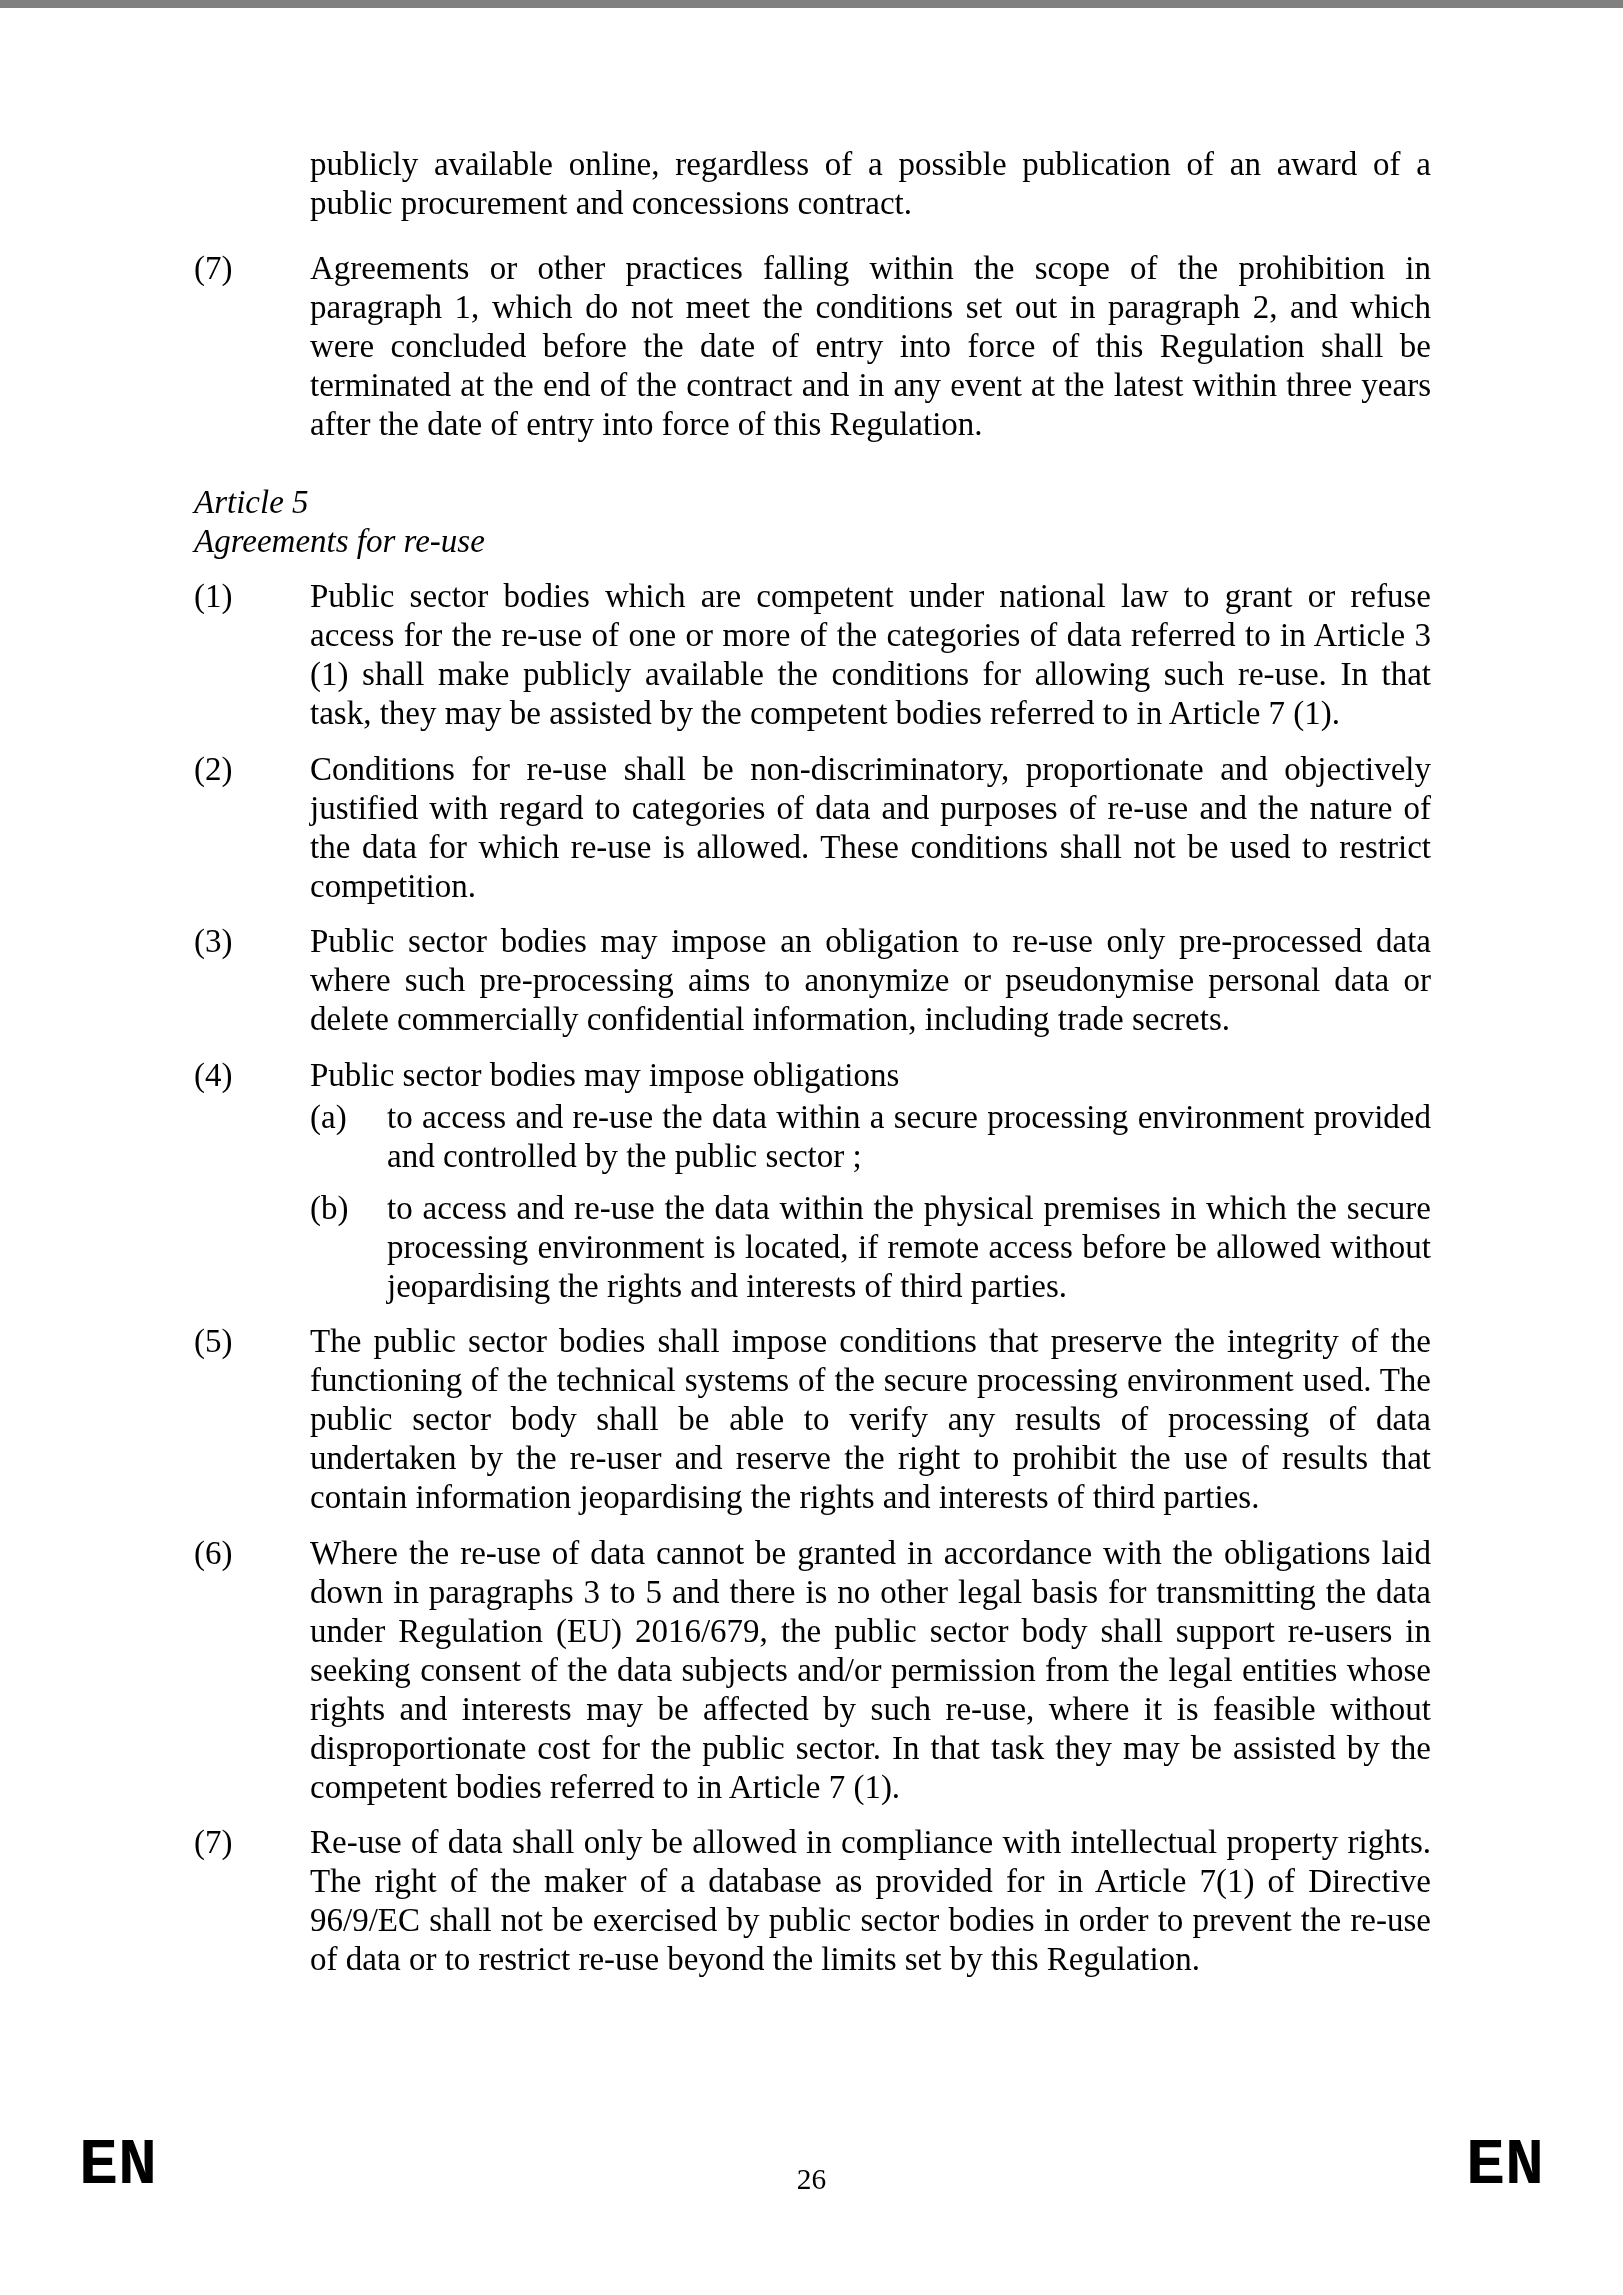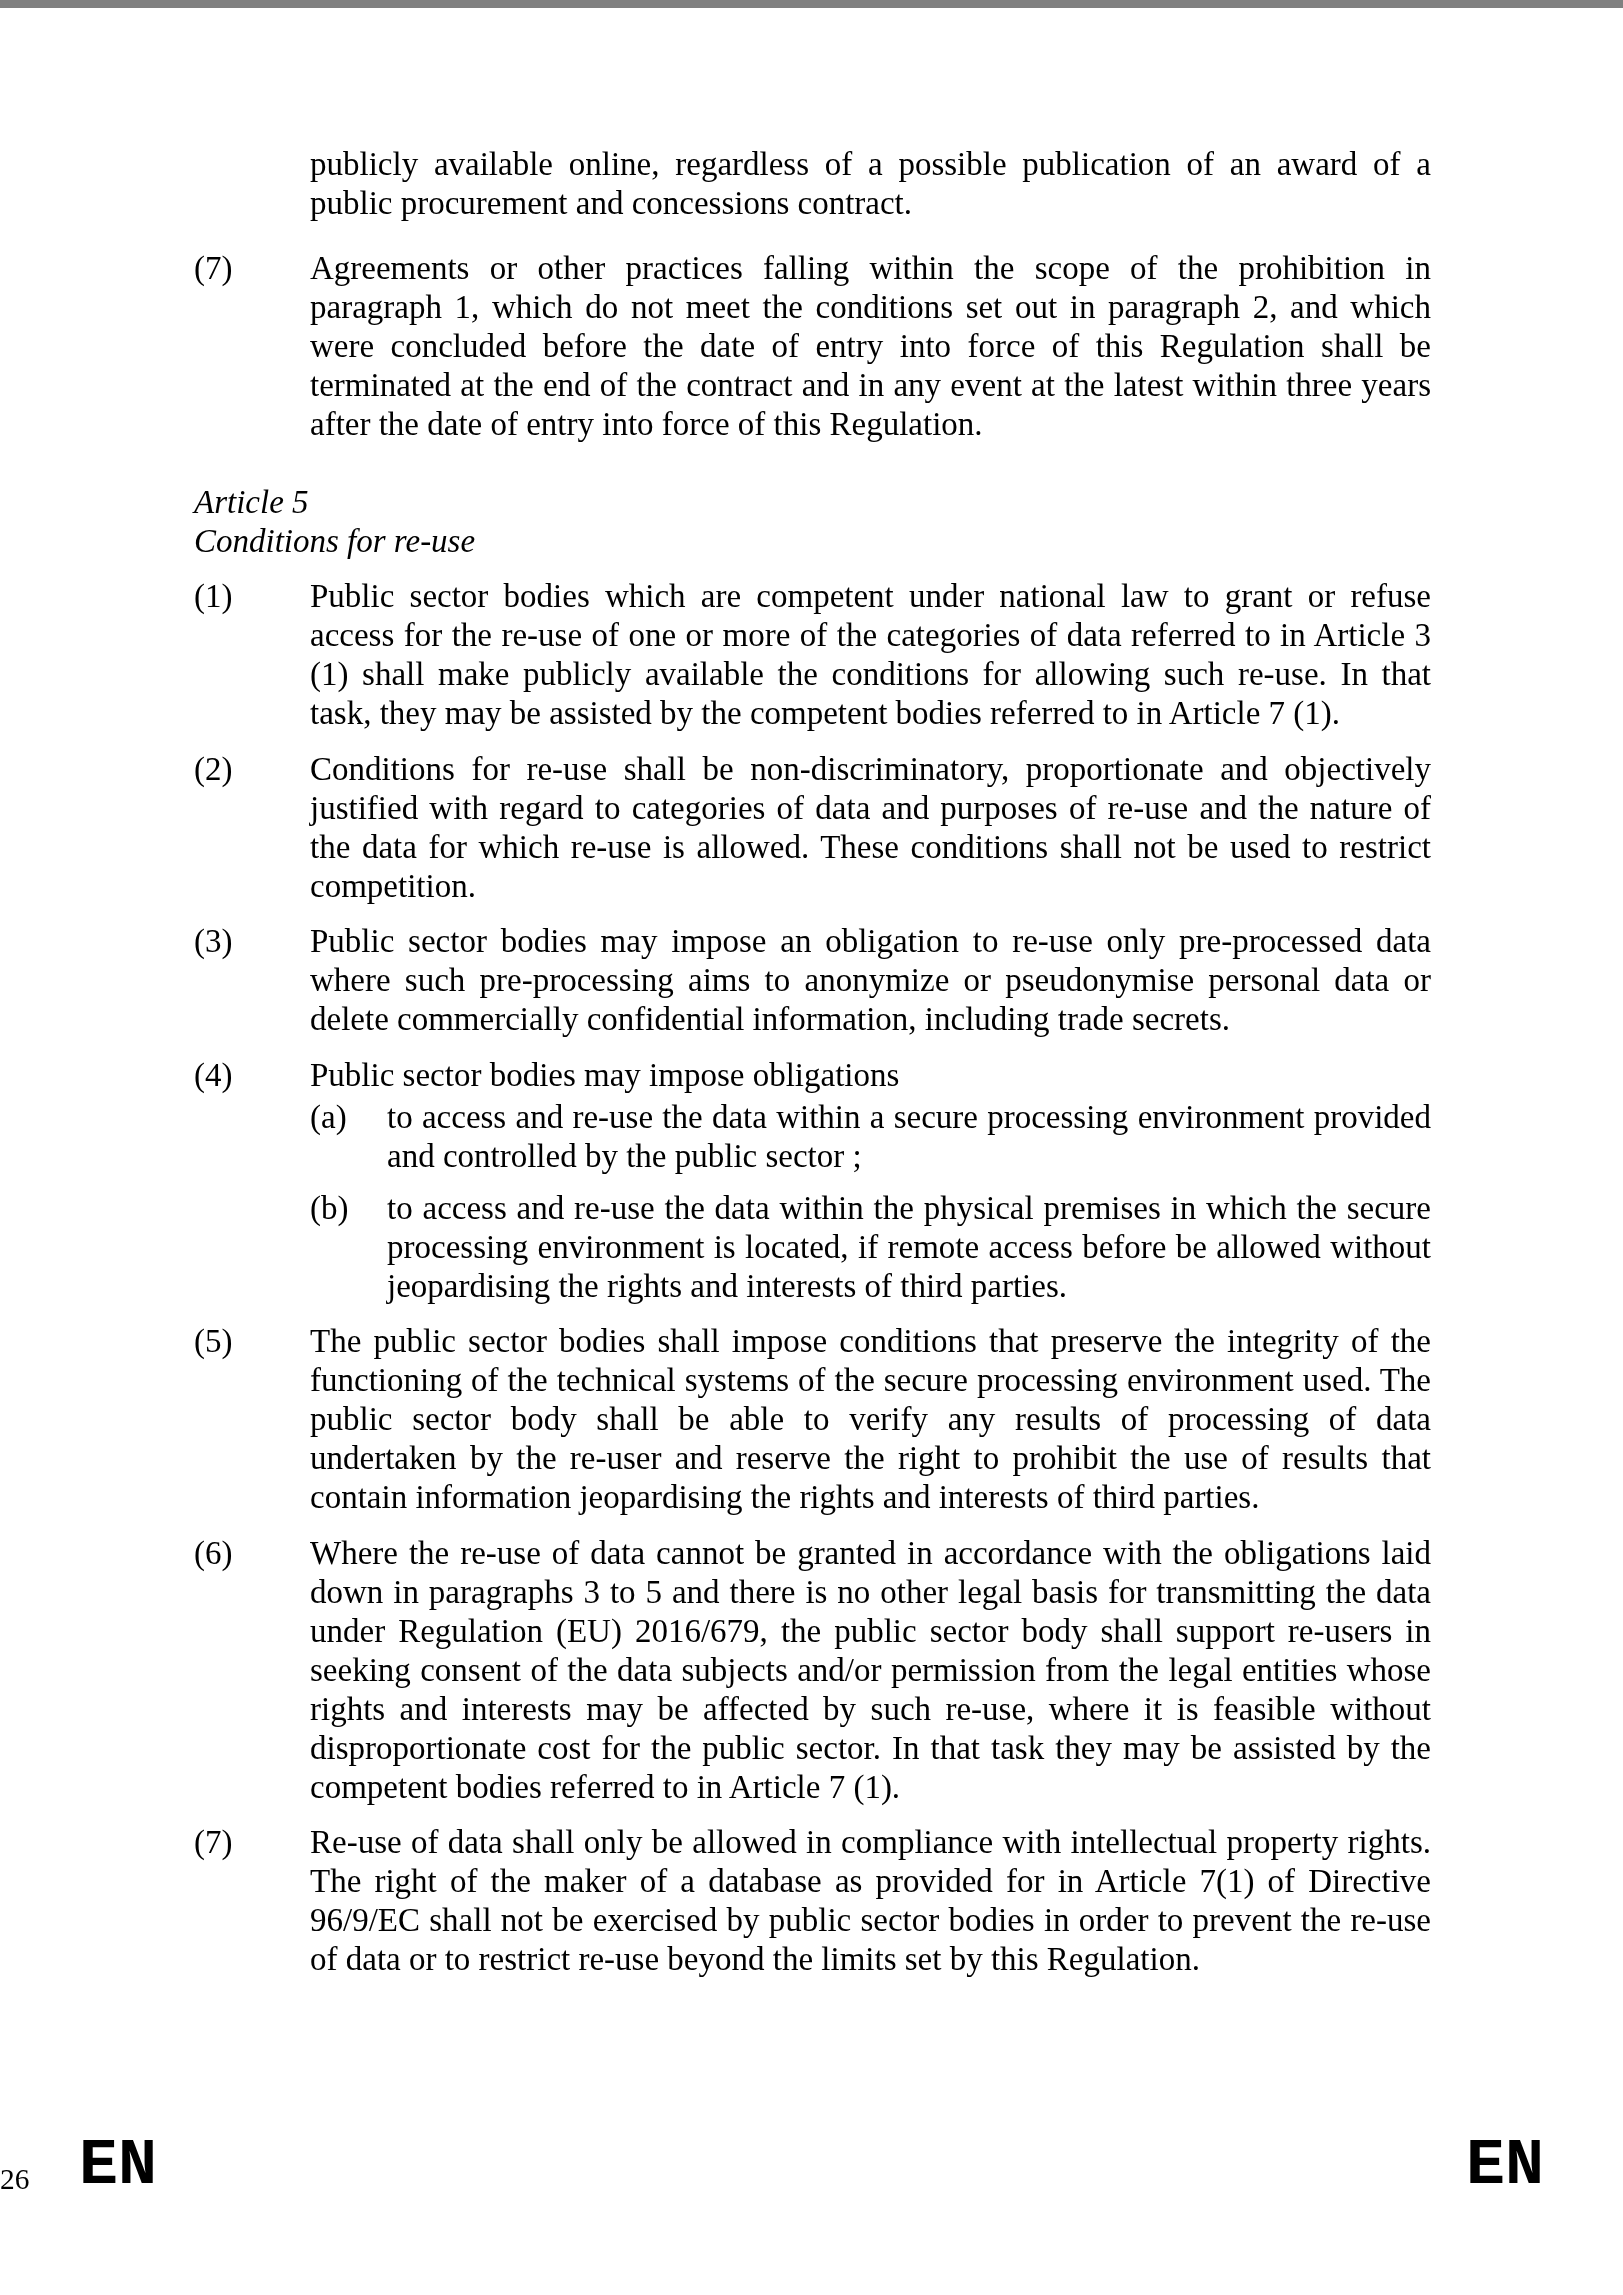--- a/index.html
+++ b/index.html
@@ -45,42 +45,42 @@
     font-size: 65px;
     line-height: 67px;
   }
   .en-left { left: 79px; }
   .en-right { right: 79px; }
   .page-num {
     position: absolute;
     top: 2157px;
     left: 0;
     width: 1623px;
-    text-align: left;
+    text-align: center;
     font-size: 29.4px;
     line-height: 29.4px;
   }
 </style>
 </head>
 <body>
 
 <div class="page">
 
   <main class="content">
 
     <p class="cont">publicly available online, regardless of a possible publication of an award of a public procurement and concessions contract.</p>
 
     <div class="numbered gap-lg">
       <span class="num">(7)</span>
       <p>Agreements or other practices falling within the scope of the prohibition in paragraph 1, which do not meet the conditions set out in paragraph 2, and which were concluded before the date of entry into force of this Regulation shall be terminated at the end of the contract and in any event at the latest within three years after the date of entry into force of this Regulation.</p>
     </div>
 
     <div class="heading">
       <div>Article 5</div>
-      <div>Conditions for re-use</div>
+      <div>Agreements for re-use</div>
     </div>
 
     <div class="numbered">
       <span class="num">(1)</span>
       <p>Public sector bodies which are competent under national law to grant or refuse access for the re-use of one or more of the categories of data referred to in Article 3 (1) shall make publicly available the conditions for allowing such re-use. In that task, they may be assisted by the competent bodies referred to in Article 7 (1).</p>
     </div>
 
     <div class="numbered">
       <span class="num">(2)</span>
       <p>Conditions for re-use shall be non-discriminatory, proportionate and objectively justified with regard to categories of data and purposes of re-use and the nature of the data for which re-use is allowed. These conditions shall not be used to restrict competition.</p>

